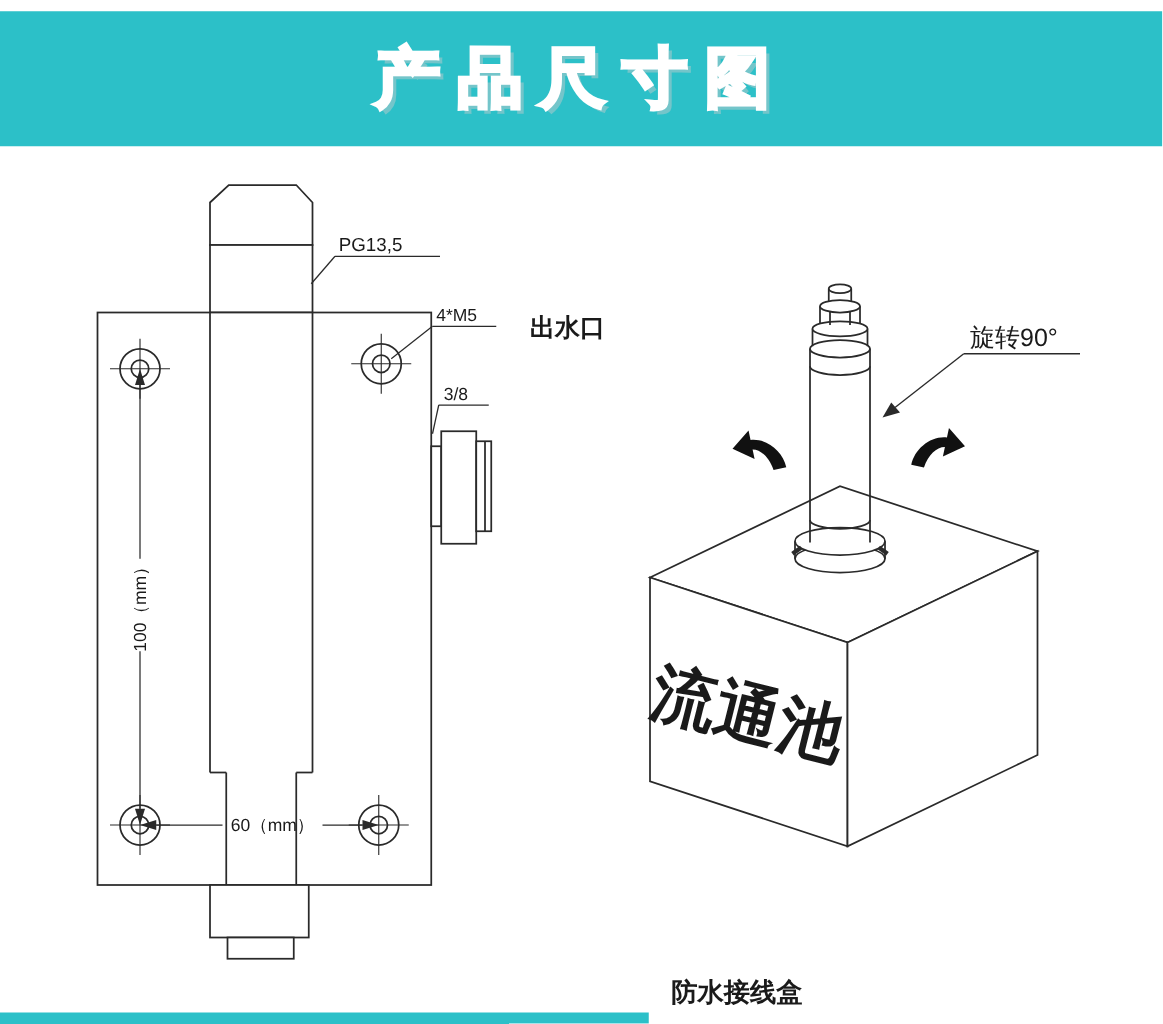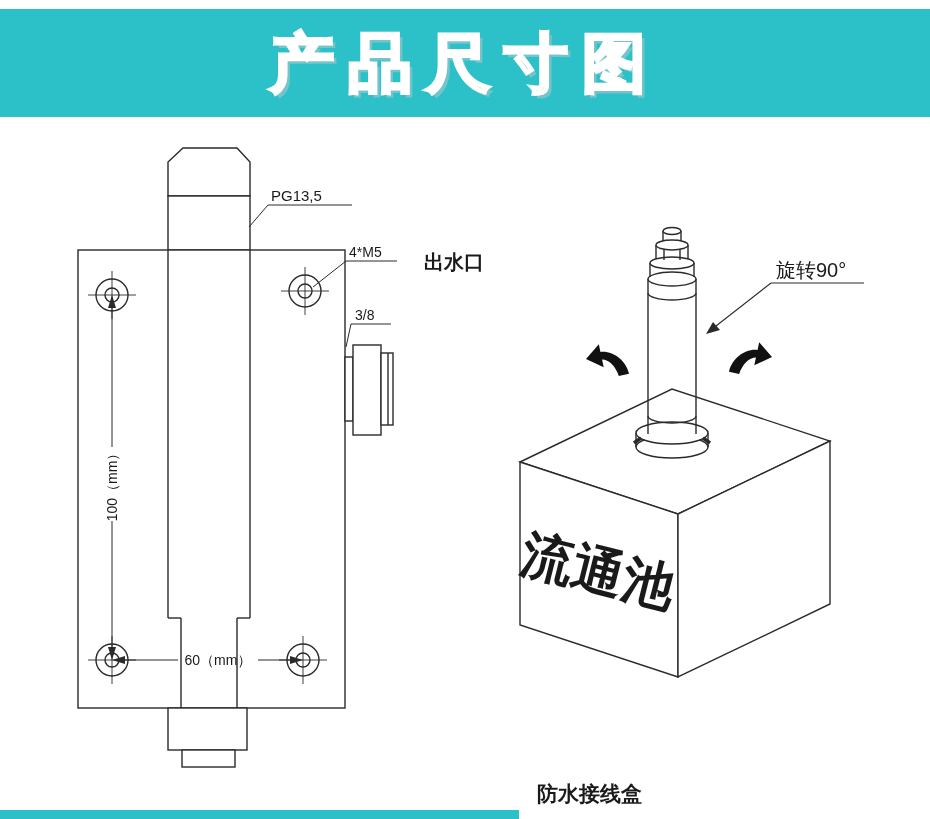--- a/index.html
+++ b/index.html
@@ -5,21 +5,21 @@
   * { margin: 0; padding: 0; box-sizing: border-box; }
   html, body { background: #ffffff; font-family: "Liberation Sans", "DejaVu Sans", sans-serif; }
   .page { position: relative; width: 930px; height: 819px; background: #ffffff; overflow: hidden; }
 
   .banner {
     position: absolute; top: 9px; left: 0; width: 930px; height: 108px;
     background: #2cc0c8;
     display: flex; align-items: center; justify-content: center;
   }
   .banner h1 {
-    font-size: 64px; font-weight: bold; color: #0f172a;
+    font-size: 52px; font-weight: bold; color: #0f172a;
     letter-spacing: 14px; line-height: 1; white-space: nowrap;
     -webkit-text-stroke: 3px #ffffff;
     text-shadow: 4px 4px 0 rgba(205,205,205,0.45);
   }
 
   .drawing-wrap { position: absolute; top: 117px; left: 0; width: 930px; height: 702px; }
   svg text { font-family: "Liberation Sans", "DejaVu Sans", sans-serif; fill: #1a1a1a; }
 
   .bottom-strip {
     position: absolute; bottom: 0; left: 0; width: 519px; height: 9px;

